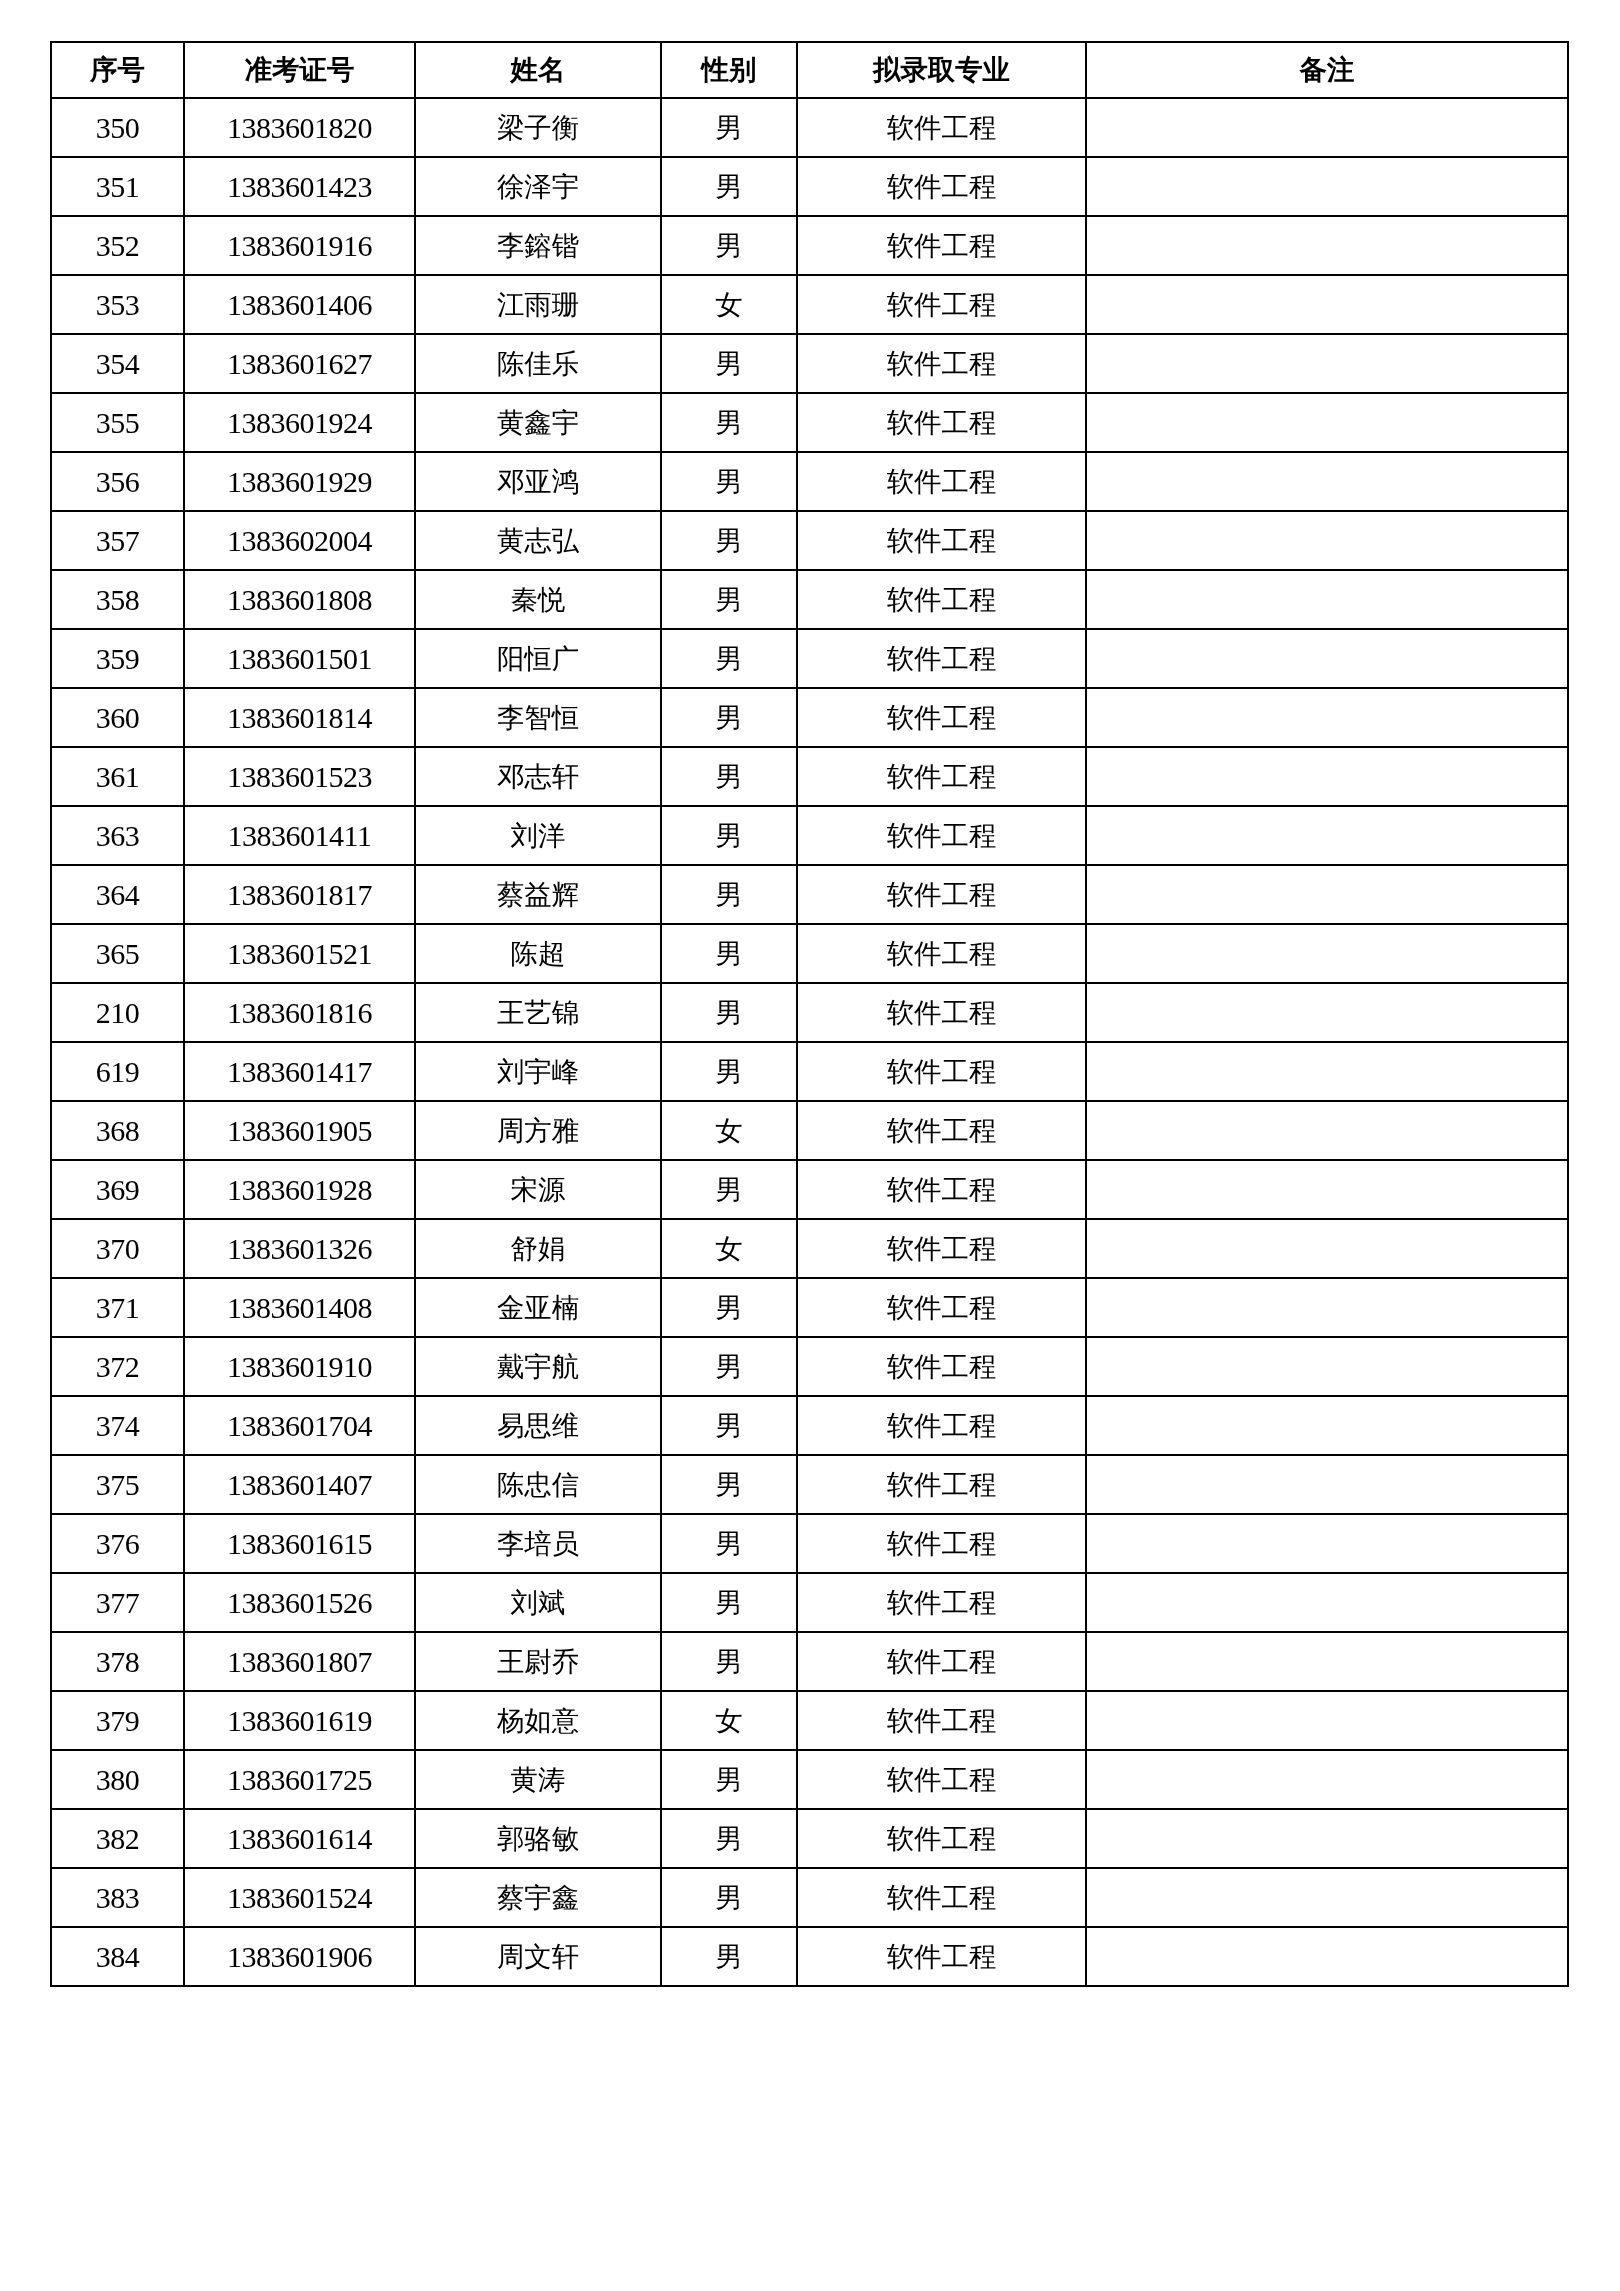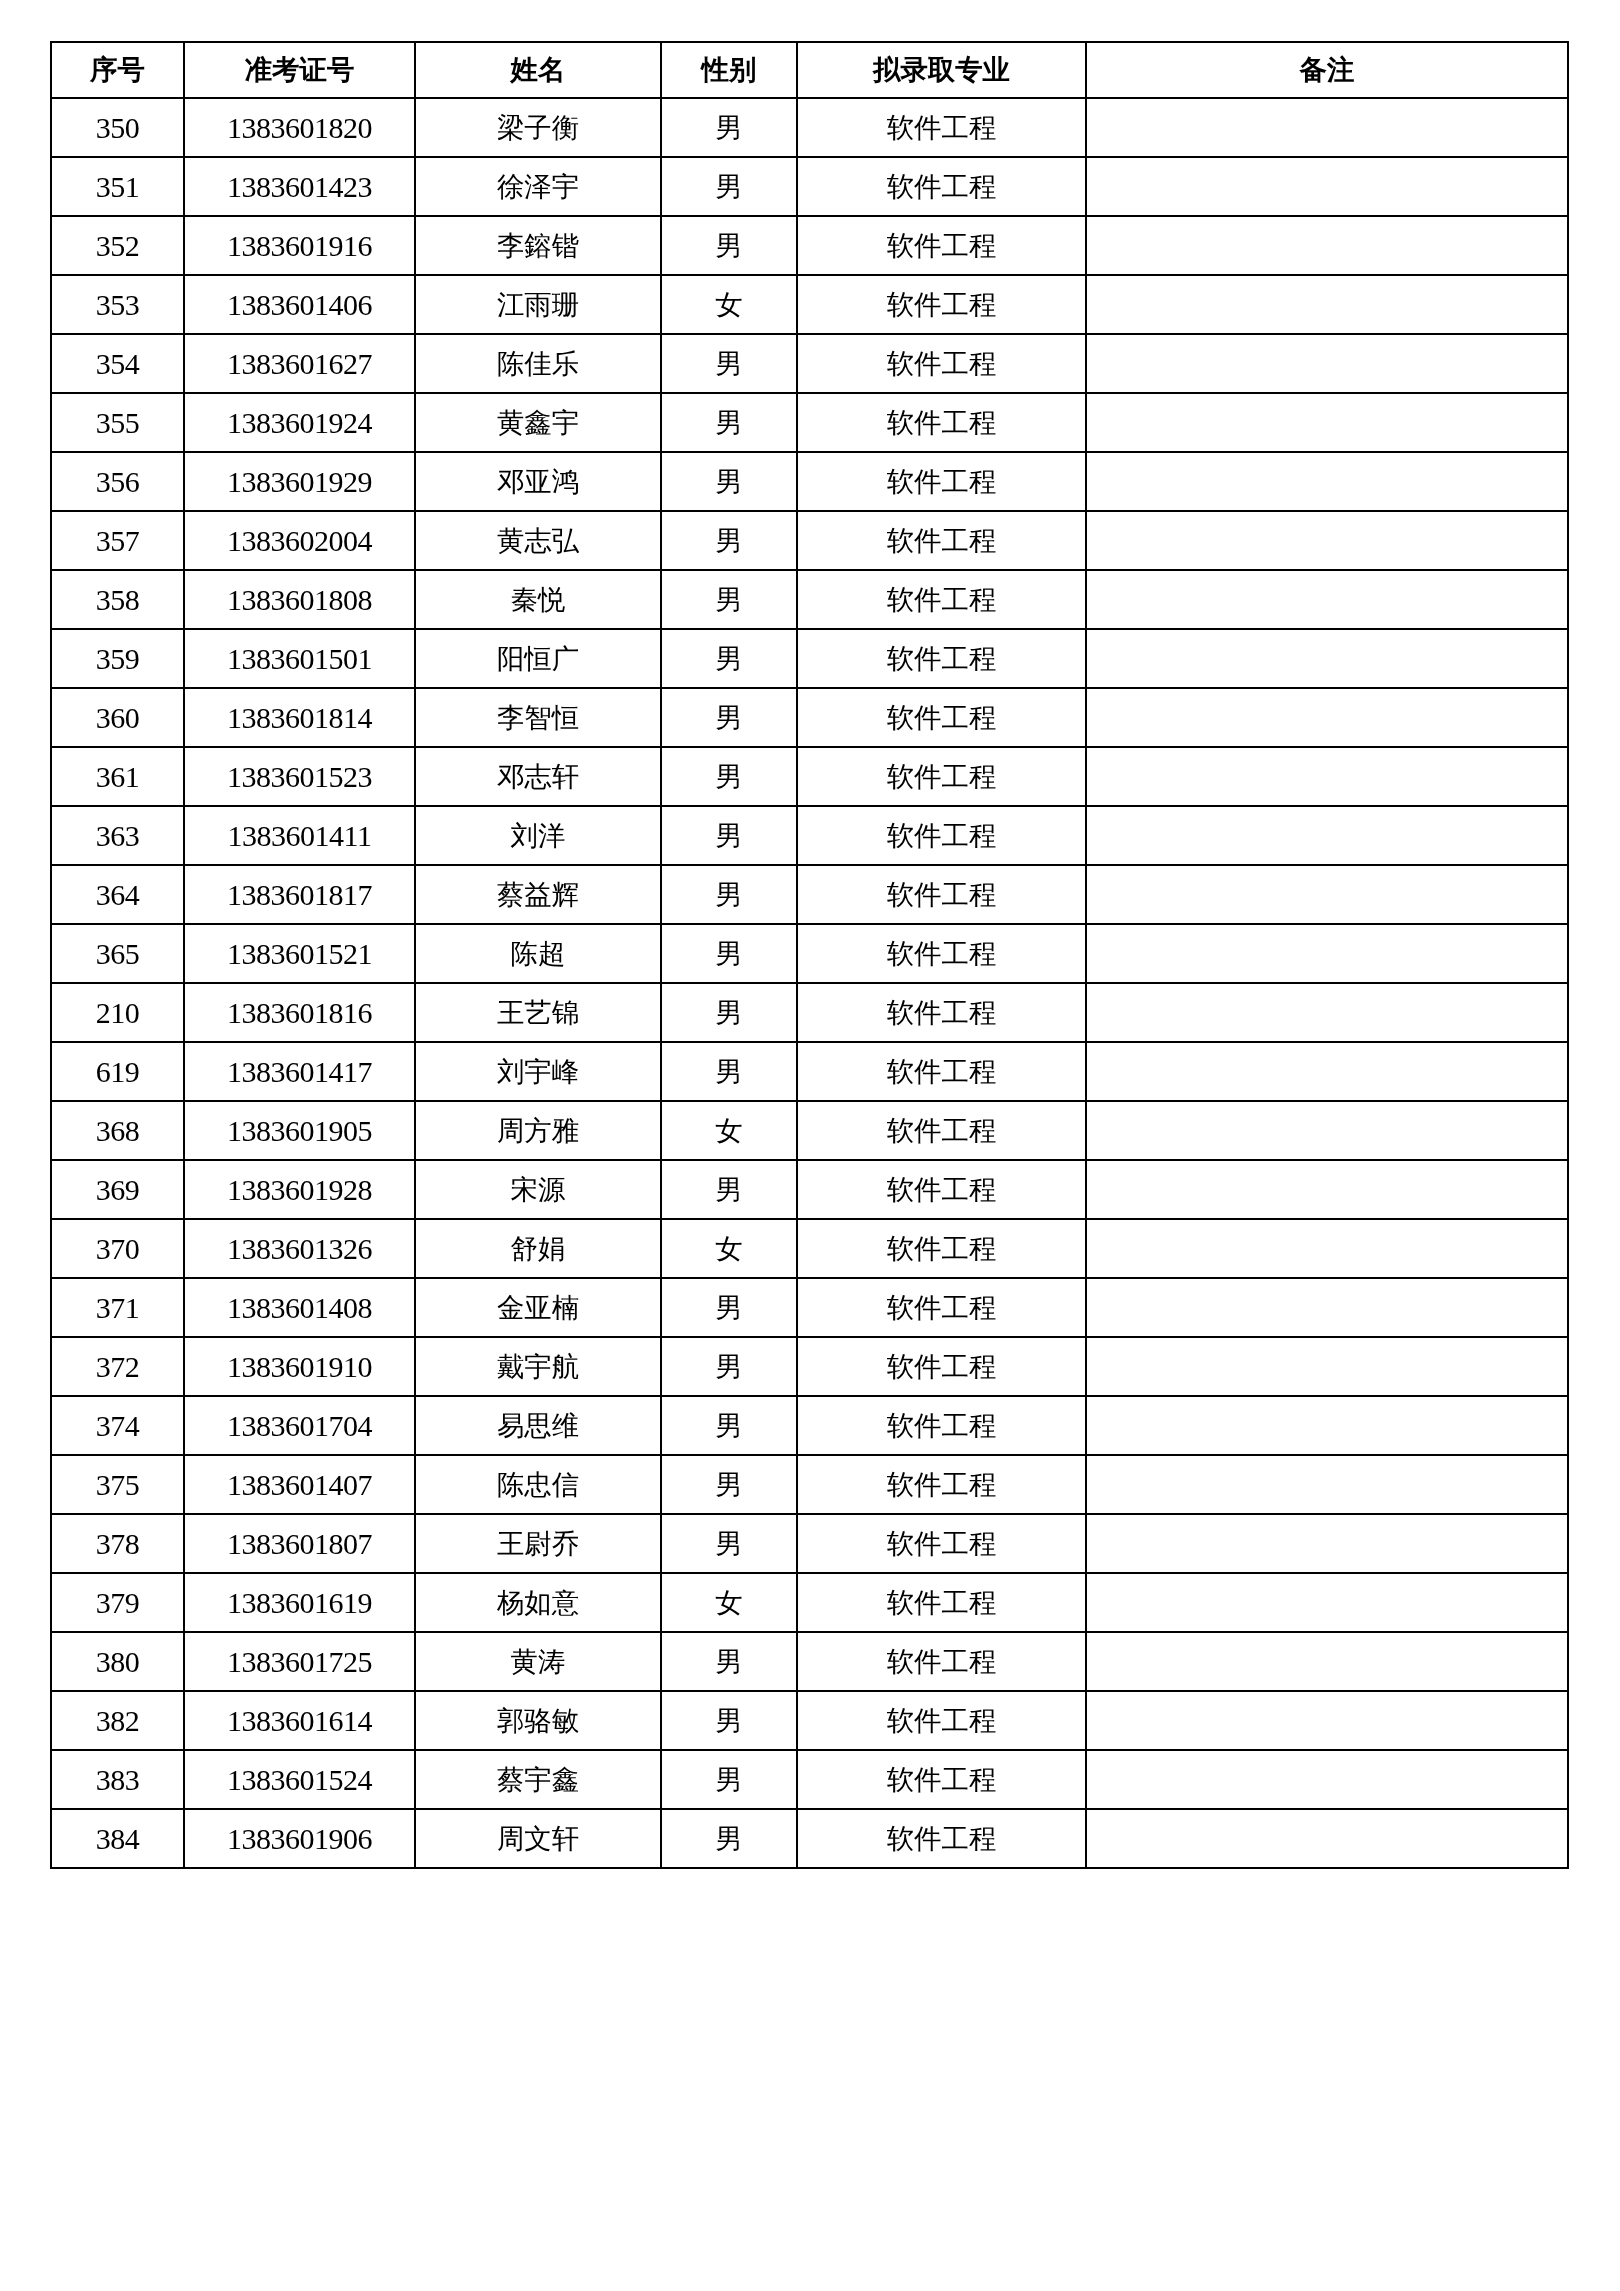--- a/index.html
+++ b/index.html
@@ -264,20 +264,36 @@
       </tr>
       <tr>
         <td class="num">375</td>
         <td class="num">1383601407</td>
         <td>陈忠信</td>
         <td>男</td>
         <td>软件工程</td>
         <td></td>
       </tr>
       <tr>
+        <td class="num">376</td>
+        <td class="num">1383601615</td>
+        <td>李培员</td>
+        <td>男</td>
+        <td>软件工程</td>
+        <td></td>
+      </tr>
+      <tr>
+        <td class="num">377</td>
+        <td class="num">1383601526</td>
+        <td>刘斌</td>
+        <td>男</td>
+        <td>软件工程</td>
+        <td></td>
+      </tr>
+      <tr>
         <td class="num">378</td>
         <td class="num">1383601807</td>
         <td>王尉乔</td>
         <td>男</td>
         <td>软件工程</td>
         <td></td>
       </tr>
       <tr>
         <td class="num">379</td>
         <td class="num">1383601619</td>

